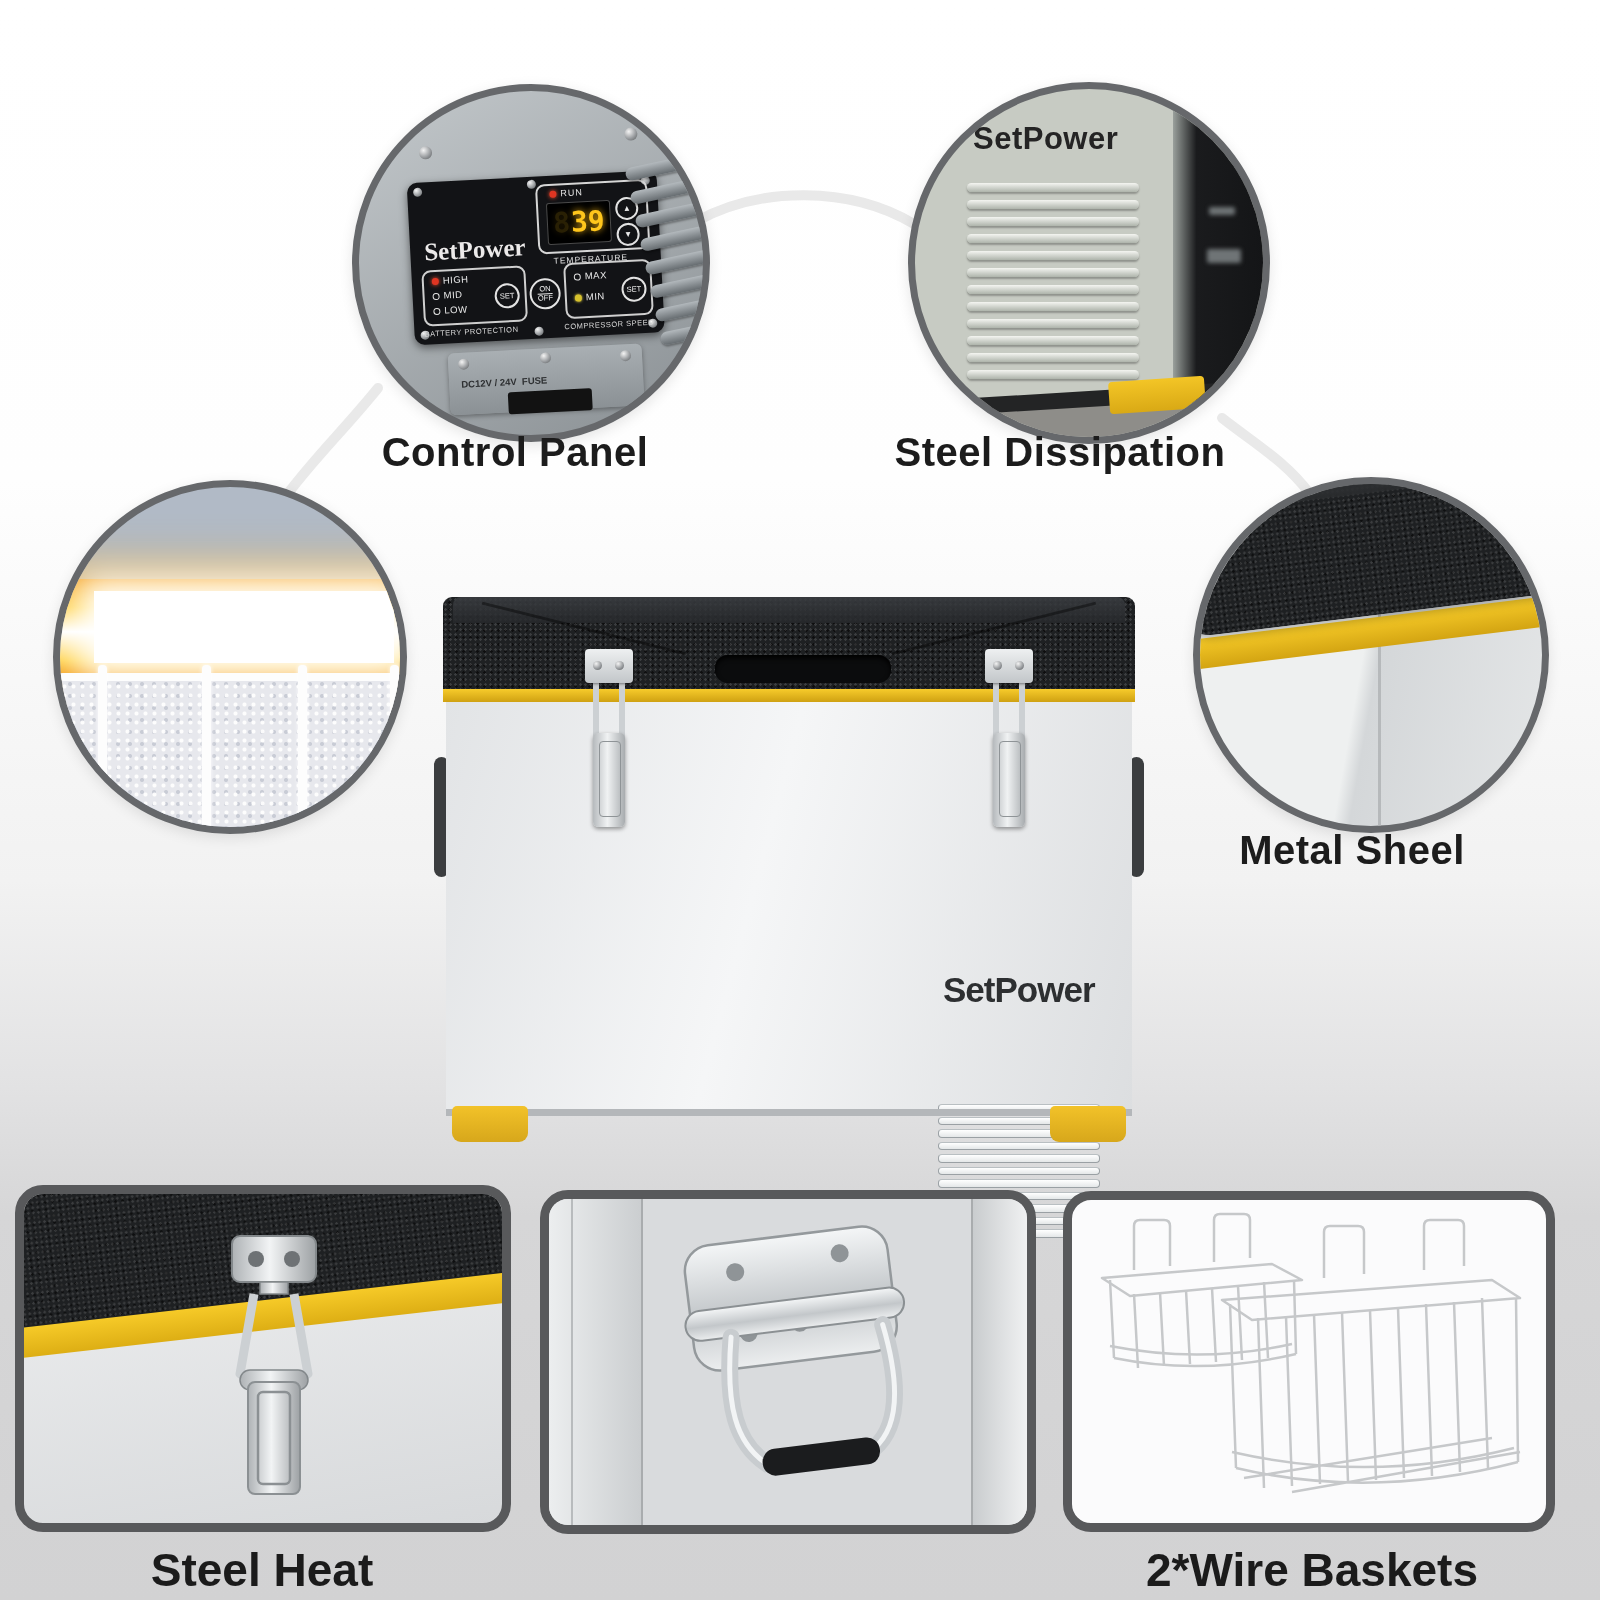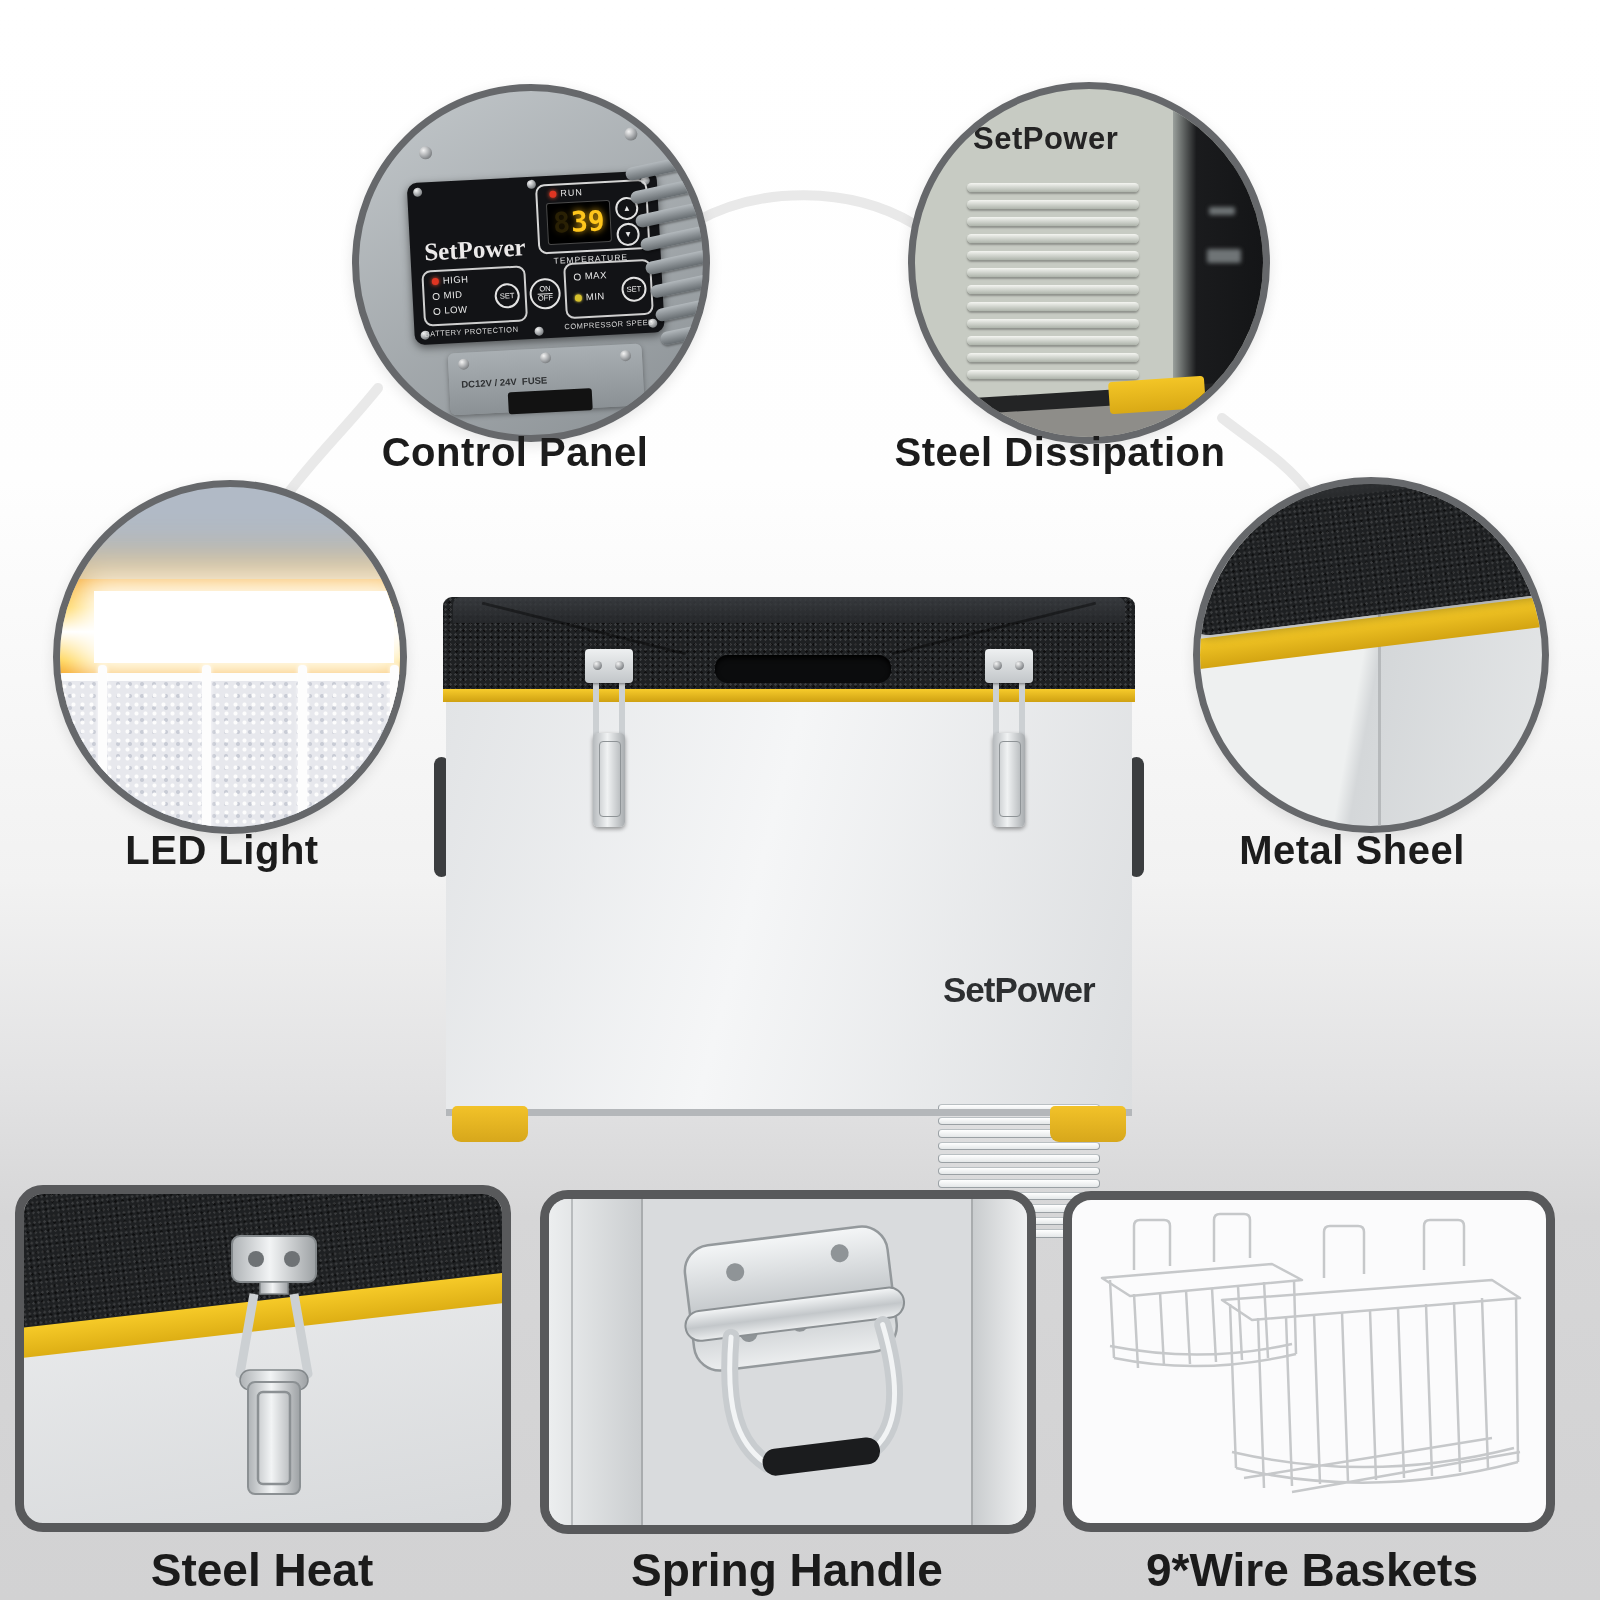--- a/index.html
+++ b/index.html
@@ -276,21 +276,20 @@
   <div id="circle-metal" class="callout-circle" style="border-color: rgb(102, 104, 107);">
     <div class="metal-seam"></div>
     <div class="metal-band"></div>
     <div class="metal-lid speckle" style="background-color: rgb(30, 32, 34);">
       <div class="metal-lid-top"></div>
     </div>
   </div>
 
   <div class="callout-label label-lg" style="left:295px;top:430px;width:440px;">Control Panel</div>
   <div class="callout-label label-lg" style="left:810px;top:430px;width:500px;">Steel Dissipation</div>
-  <div class="callout-label label-lg" style="left:22px;top:828px;width:400px;">LED Light</div>
   <div class="callout-label label-lg" style="left:1102px;top:828px;width:500px;">Metal Sheel</div>
 
   <div id="fridge" class="abs">
     <div class="side-handle" style="left:-9px;"></div>
     <div class="side-handle" style="right:-9px;"></div>
     <div class="fr-lid speckle" style="background-color: rgb(30, 32, 34);">
       <div class="fr-lid-top"></div>
       <div class="fr-mold" style="left:36px;top:30px;transform:rotate(14deg);"></div>
       <div class="fr-mold" style="right:36px;top:30px;transform:rotate(-14deg);"></div>
       <div class="fr-slot"></div>
@@ -400,16 +399,15 @@
         <path d="M150 100 L420 80 L448 98 L180 120 Z"></path>
 
         <path d="M158 104 L164 268 M186 118 L192 288 M214 116 L220 286 M242 114 L248 284 M270 112 L276 282 M298 110 L304 280 M326 108 L332 278 M354 104 L360 276 M382 102 L388 272 M410 98 L416 268 M444 98 L446 262"></path>
 
         <path d="M164 268 Q300 300 446 262 M160 252 Q300 284 442 248 M172 278 L420 238 M220 292 L448 252"></path>
       </g>
     </svg>
   </div>
 
   <div class="feature-label label-xl" style="left:62px;width:400px;">Steel Heat</div>
-  <div class="feature-label label-xl" style="left:587px;width:400px;">Spring Handle</div>
-  <div class="feature-label label-xl" style="left:1087px;width:450px;">9*Wire Baskets</div>
+  <div class="feature-label label-xl" style="left:1087px;width:450px;">2*Wire Baskets</div>
 
 </div>
 
 </body></html>

